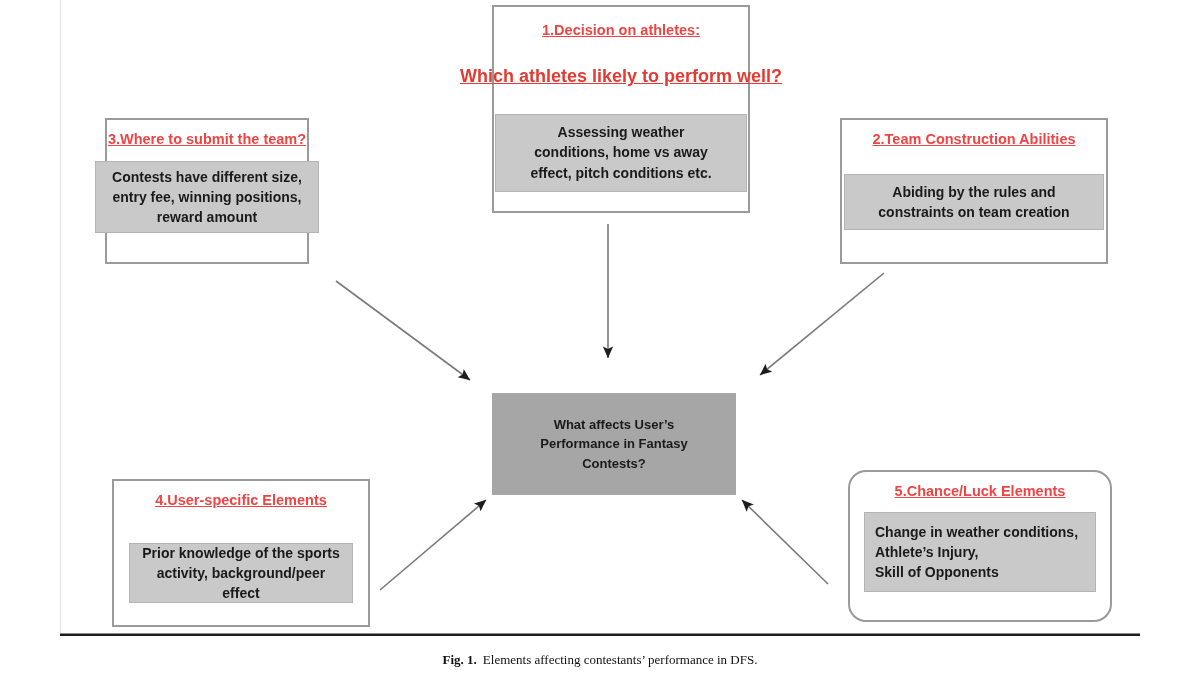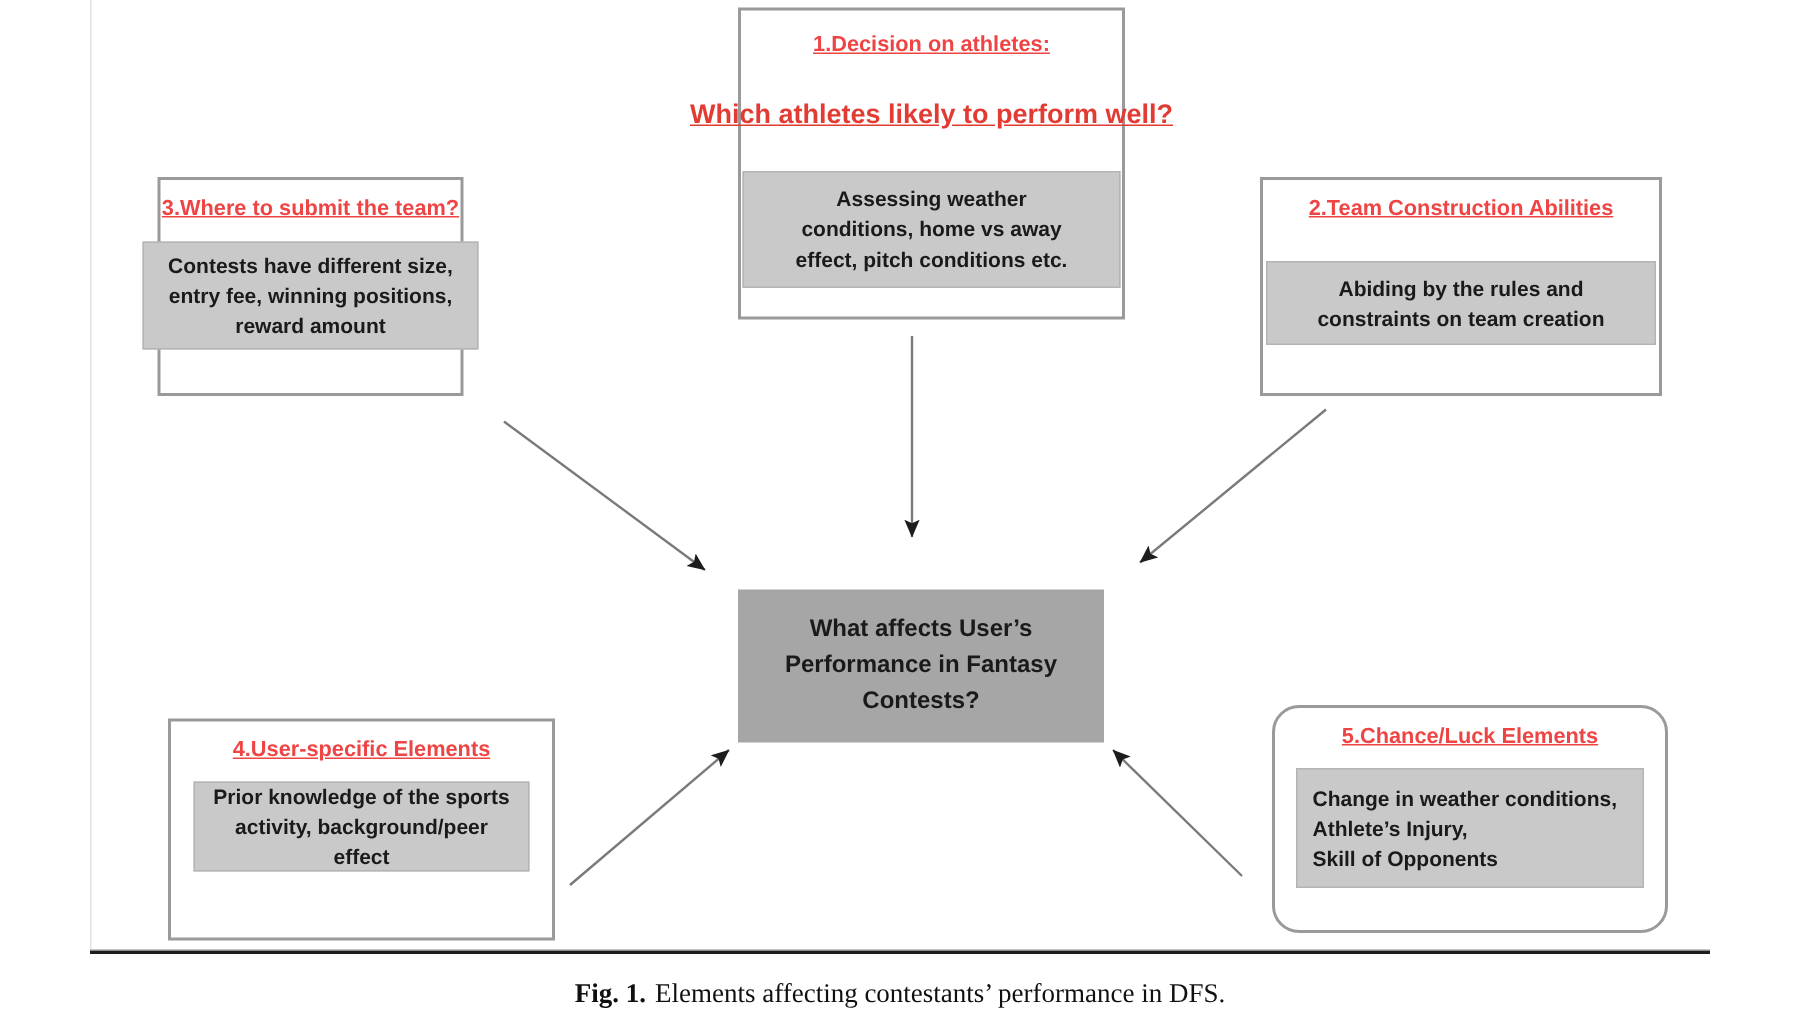--- a/index.html
+++ b/index.html
@@ -91,38 +91,38 @@
   
   #node-1 { left: 492px;  top: 5px;   width: 258px; height: 208px; padding-top: 14px; }
   #node-1 .node-body { width: 252px; height: 78px; margin-top: 26px; padding: 4px 8px; }
 
   #node-2 { left: 840px;  top: 118px; width: 268px; height: 146px; padding-top: 10px; }
   #node-2 .node-body { width: 260px; height: 56px; margin-top: 26px; padding: 4px 8px; }
 
   #node-3 { left: 105px;  top: 118px; width: 204px; height: 146px; padding-top: 10px; }
   #node-3 .node-body { width: 224px; height: 72px; margin-top: 13px; padding: 4px 8px; }
 
-  #node-4 { left: 112px;  top: 479px; width: 258px; height: 148px; padding-top: 10px; }
+  #node-4 { left: 112px;  top: 479px; width: 258px; height: 148px; padding-top: 10px; gap: 22px; }
   #node-4 .node-body { width: 224px; height: 60px; margin-top: 12px; padding: 4px 8px; }
 
   #node-5 { left: 848px;  top: 470px; width: 264px; height: 152px; padding-top: 10px; border-radius: 18px; }
   #node-5 .node-body { width: 232px; height: 80px; margin-top: 12px; padding: 6px 10px; }
 
   
   #node-center {
     position: absolute;
     left: 492px;
     top: 393px;
     width: 244px;
     height: 102px;
     box-sizing: border-box;
     background: #a6a6a6;
     color: #1a1a1a;
     font-weight: bold;
-    font-size: 16px;
+    font-size: 13px;
     line-height: 1.5;
     text-align: center;
     display: flex;
     align-items: center;
     justify-content: center;
     white-space: pre-line;
     padding: 16px 12px;
   }
 
   
@@ -136,21 +136,21 @@
   }
 
   
   .caption {
     position: absolute;
     left: 0;
     top: 652px;
     width: 1200px;
     text-align: center;
     font-family: "Liberation Serif", serif;
-    font-size: 18px;
+    font-size: 13px;
     color: #101010;
   }
   .caption .caption-label {
     font-weight: bold;
   }
   .caption .caption-text {
     margin-left: 6px;
   }
 </style>
 </head>

